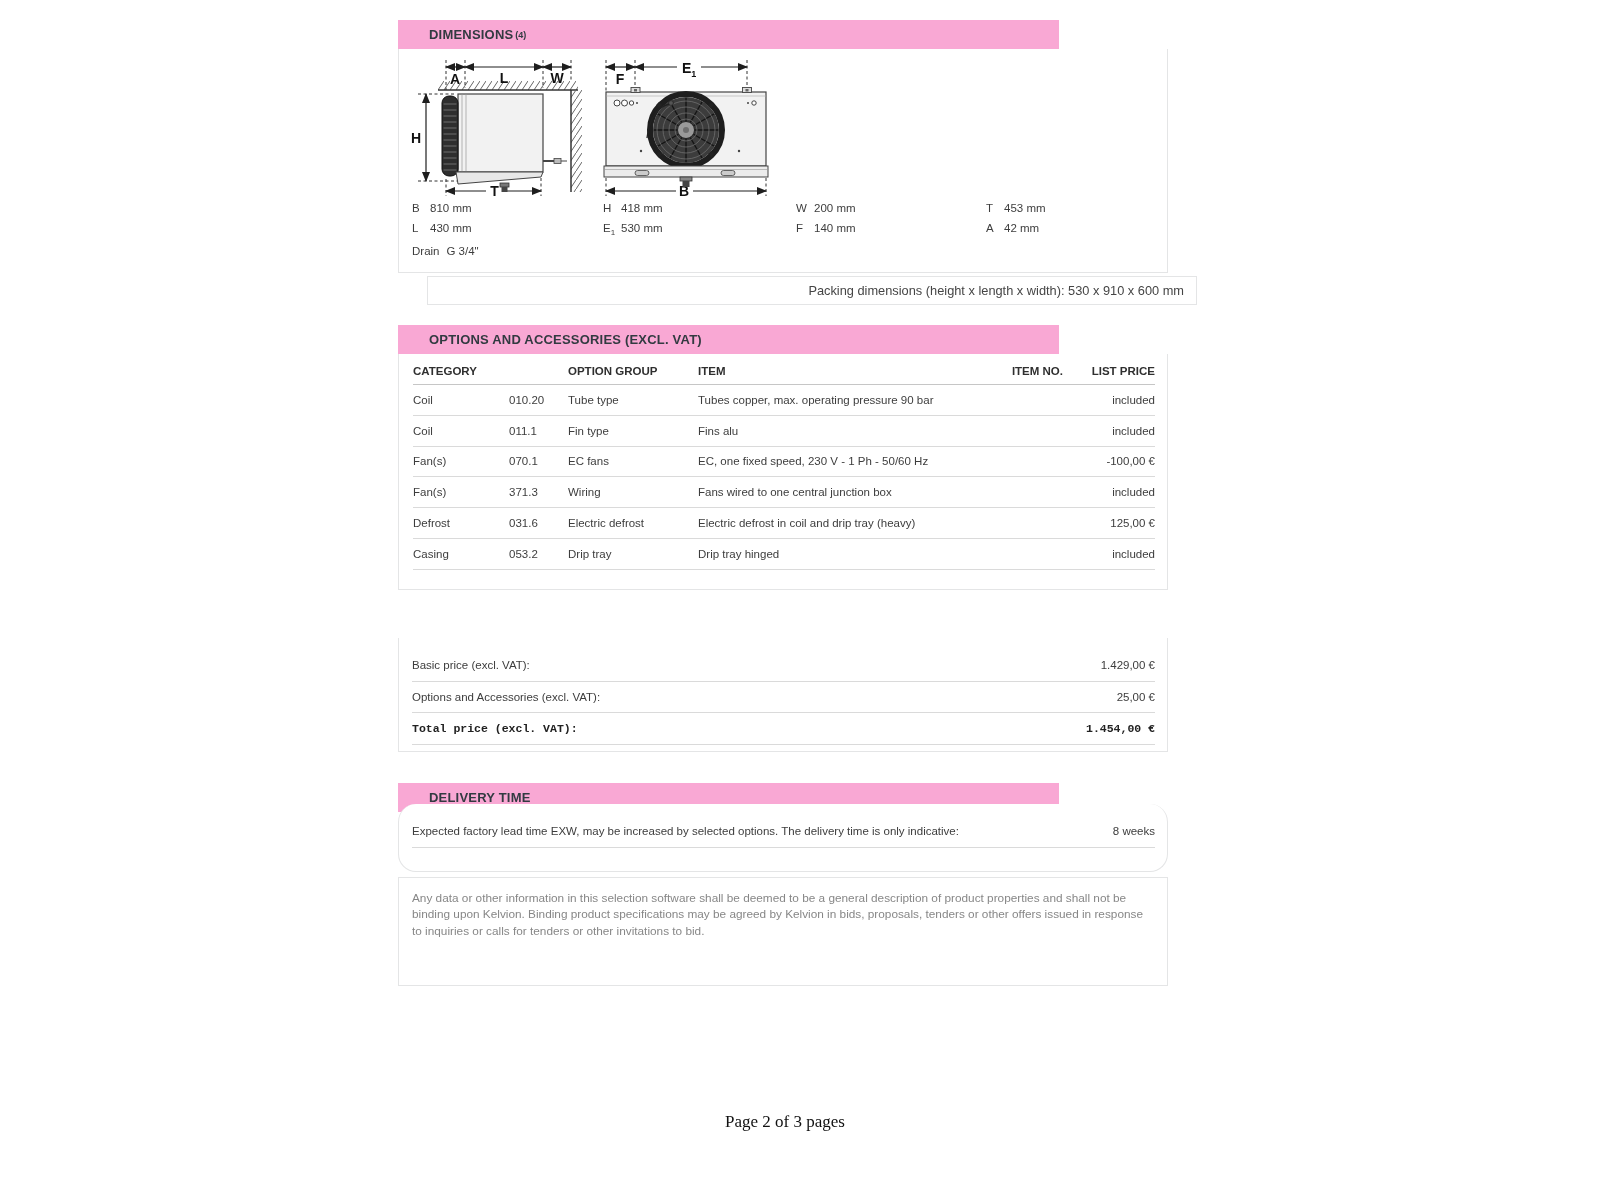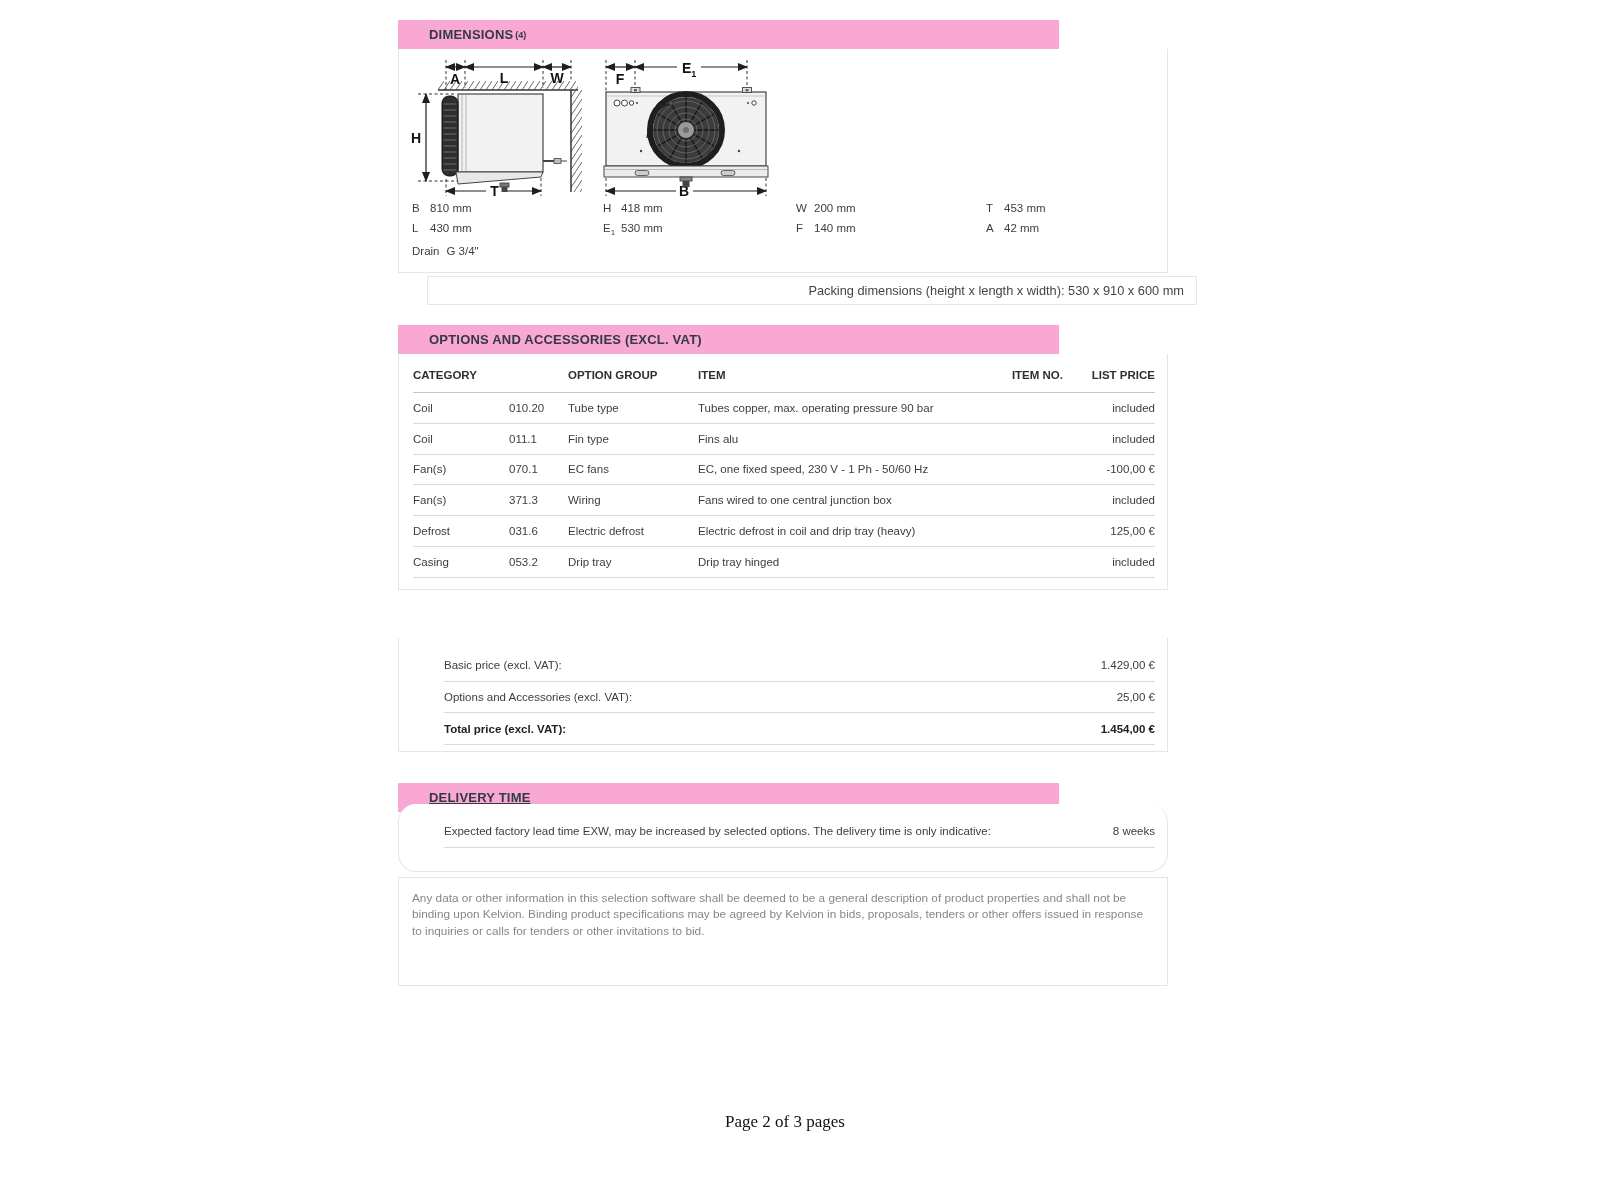--- a/index.html
+++ b/index.html
@@ -16,29 +16,29 @@
   .dim-cell .dl{display:inline-block;min-width:18px;}
   .dim-cell.drain{grid-column:1 / -1;}
   .dim-cell.drain .dl{min-width:0;margin-right:7px;}
   .subs{font-size:8px;}
   .packrow{position:absolute;left:398px;top:276px;width:770px;height:29px;background:#fff;
         border:1px solid #e4e5e6;box-sizing:border-box;display:flex;align-items:center;
         justify-content:flex-end;padding-right:12px;font-size:12.8px;color:#454545;margin-left:29px;}
   
   .tbl{position:absolute;left:14px;right:12px;top:0;}
   .t-row{display:grid;grid-template-columns:96px 59px 130px 1fr 85px 92px;align-items:center;}
-  .t-head{height:39px;padding-top:3px;box-sizing:border-box;border-bottom:1px solid #c6c6c6;
+  .t-head{height:31px;padding-top:3px;box-sizing:border-box;border-bottom:1px solid #c6c6c6;
         font-weight:bold;font-size:11.5px;color:#2f2f2f;}
   .t-data{height:29.8px;border-bottom:1px solid #dadada;font-size:11.5px;color:#3d3d3d;}
   .ra{text-align:right;}
   
-  .kv-wrap{position:absolute;left:13px;right:12px;top:12px;margin-left:32px;}
+  .kv-wrap{position:absolute;left:13px;right:12px;top:12px;}
   .kv{display:flex;justify-content:space-between;align-items:center;height:30.7px;
         border-bottom:1px solid #dadada;font-size:11.5px;color:#3d3d3d;}
-  .kv.bold{font-weight:bold;color:#222;}
+  .kv.bold{font-weight:bold;color:#222;font-family:Liberation Mono, monospace;}
   
   .disc{position:absolute;left:398px;top:877px;width:770px;height:109px;background:#fff;
         border:1px solid #e4e5e6;box-sizing:border-box;padding:12px 14px 0 13px;
         font-size:11.8px;line-height:16.3px;color:#878787;}
   .pgfoot{position:absolute;left:398px;top:1112px;width:774px;text-align:center;
         font-family:"Liberation Serif","DejaVu Serif",serif;font-size:17px;color:#111;}
   svg text{font-family:"Liberation Sans","DejaVu Sans",sans-serif;}
 </style>
 </head>
 <body>
@@ -298,21 +298,21 @@
         <span>Options and Accessories (excl. VAT):</span>
         <span>25,00 €</span>
       </div>
       <div class="kv bold">
         <span>Total price (excl. VAT):</span>
         <span>1.454,00 €</span>
       </div>
     </div>
   </div>
 
-  <div class="panel-head" style="top:783px;text-decoration:underline;">
+  <div class="panel-head" style="top:783px;">
     <span class="ht">DELIVERY TIME</span>
   </div>
   <div class="panel-body" style="top:804px;height:68px;border-radius:18px;">
     <div class="kv-wrap">
       <div class="kv">
         <span>Expected factory lead time EXW, may be increased by selected options. The delivery time is only indicative:</span>
         <span>8 weeks</span>
       </div>
     </div>
   </div>

